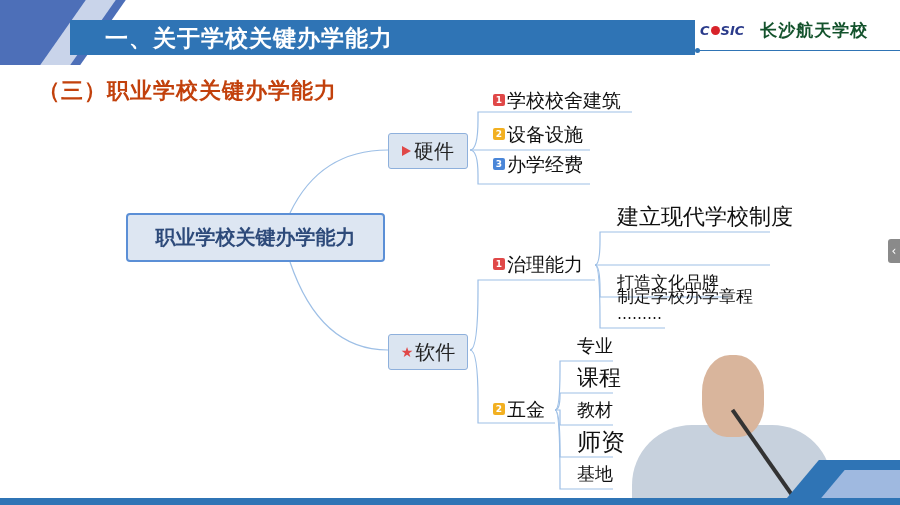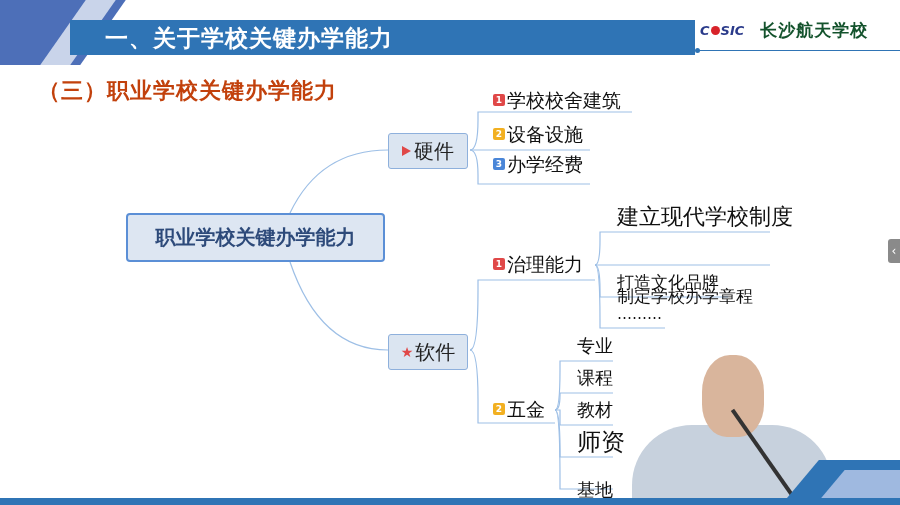--- a/index.html
+++ b/index.html
@@ -88,24 +88,24 @@
 </div>
 
 <div class="leaf" style="left:485px;top:252px;"><span class="num n1">1</span><span>治理能力</span></div>
 <div class="leaf" style="left:609px;top:205px;font-size:22px;">建立现代学校制度</div>
 <div class="leaf" style="left:609px;top:238px;font-size:17px;margin-top:46px;">制定学校办学章程</div>
 <div class="leaf" style="left:609px;top:270px;font-size:17px;">打造文化品牌</div>
 <div class="leaf" style="left:609px;top:302px;font-size:15px;">………</div>
 
 <div class="leaf" style="left:485px;top:397px;"><span class="num n2">2</span><span>五金</span></div>
 <div class="leaf" style="left:569px;top:334px;font-size:18px;">专业</div>
-<div class="leaf" style="left:569px;top:366px;font-size:18px;">课程</div>
+<div class="leaf" style="left:569px;top:366px;font-size:22px;">课程</div>
 <div class="leaf" style="left:569px;top:398px;font-size:18px;">教材</div>
 <div class="leaf" style="left:569px;top:430px;font-size:24px;">师资</div>
-<div class="leaf" style="left:569px;top:462px;font-size:18px;margin-top:16px;">基地</div>
+<div class="leaf" style="left:569px;top:462px;font-size:18px;">基地</div>
 
 <div class="presenter">
   <div class="body-shirt"></div>
   <div class="head"></div>
   <div class="mic"></div>
 </div>
 
 <div class="br-shape"></div>
 <div class="br-shape2"></div>
 <div class="bottom-bar"></div>

